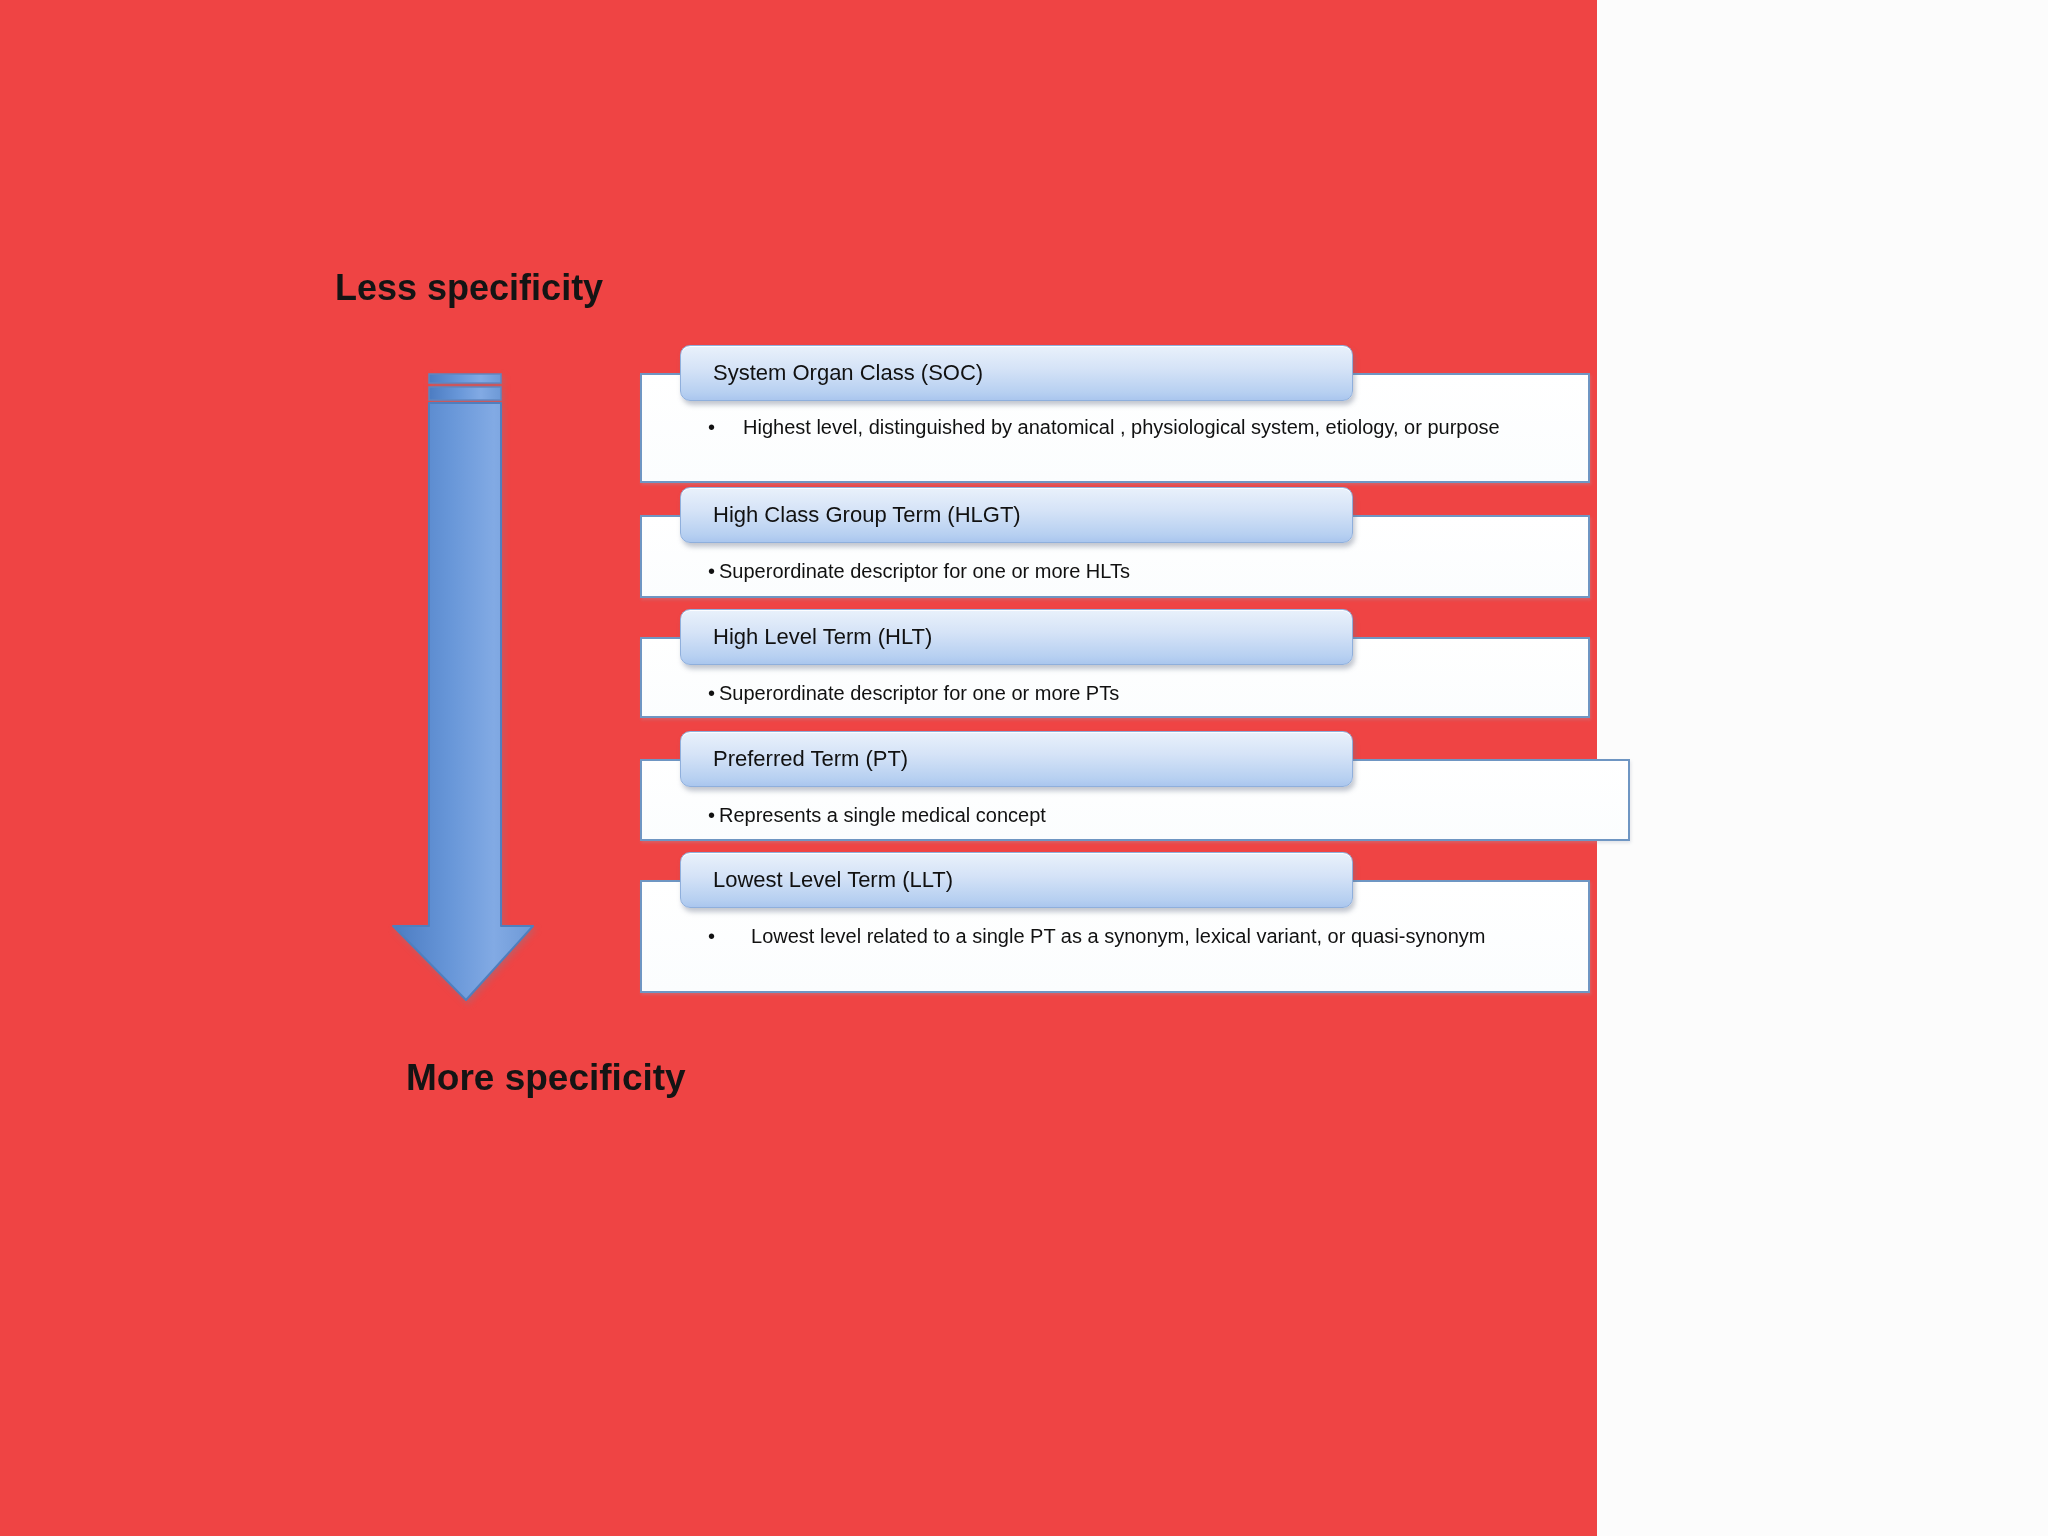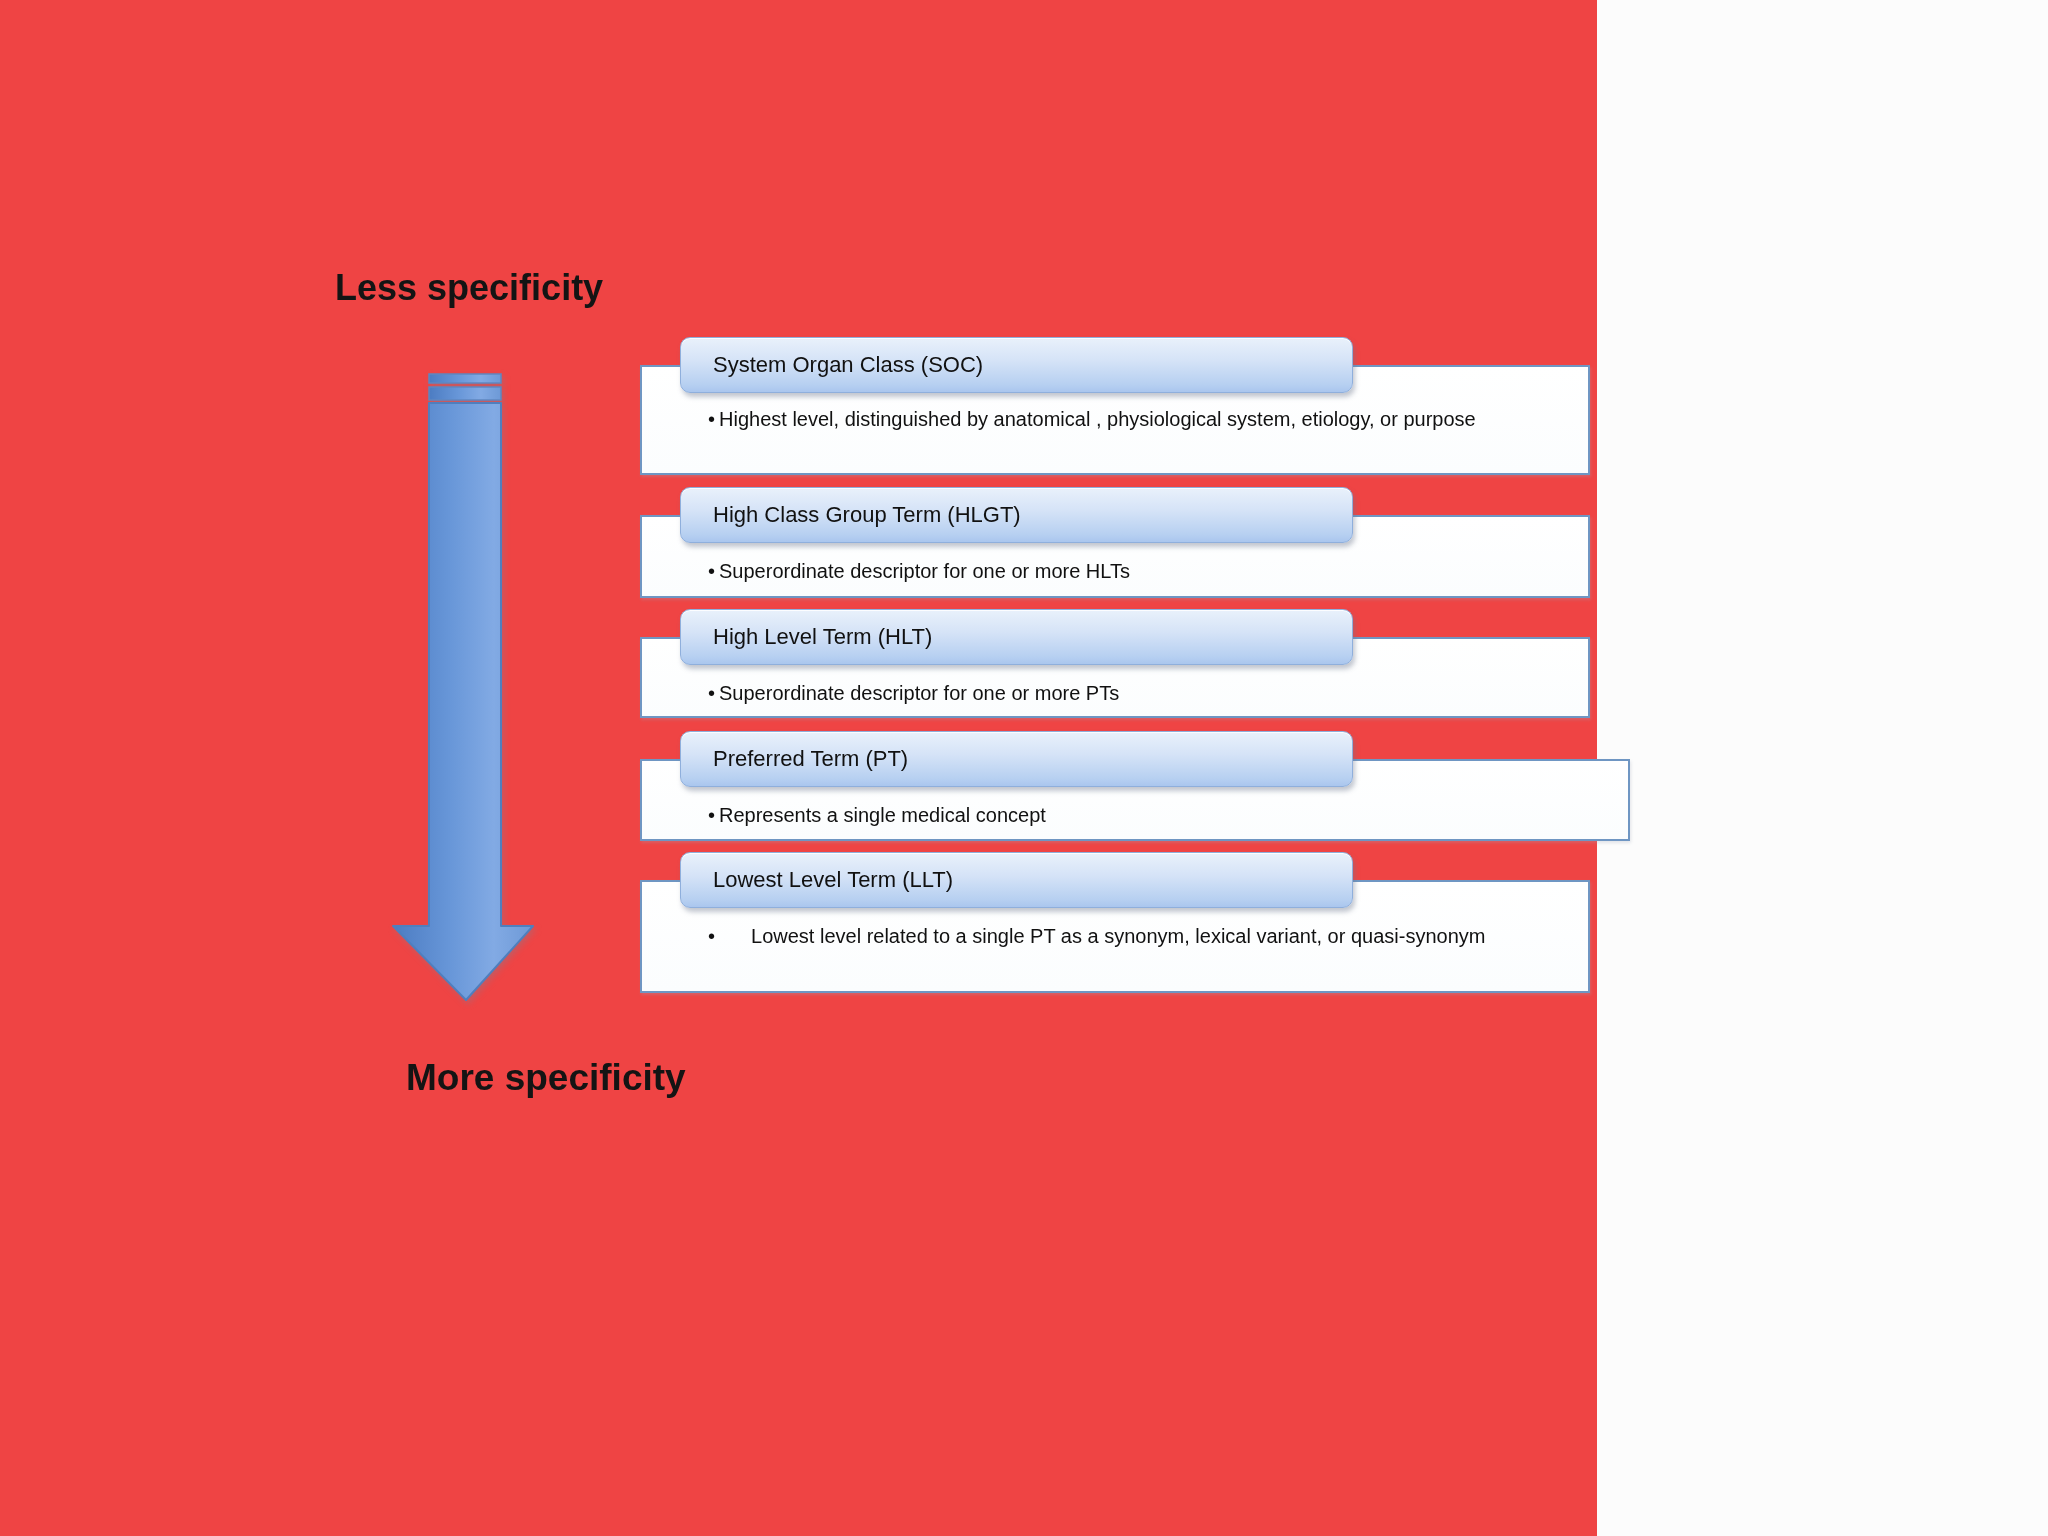--- a/index.html
+++ b/index.html
@@ -17,21 +17,21 @@
     position:absolute;font-weight:700;color:#141414;white-space:nowrap;
     line-height:1.1;letter-spacing:0px;
   }
   .spec-label.top{left:335px;top:268px;font-size:36px;}
   .spec-label.bottom{left:362px;top:1058px;font-size:37px;margin-left:44px;}
   .arrow-svg{
     position:absolute;left:390px;top:372px;width:146px;height:632px;
     filter:drop-shadow(2px 3px 3px rgba(120,130,150,.38));
   }
   .group{position:absolute;left:640px;width:950px;}
-  .g1{top:337px;height:138px;}
+  .g1{top:345px;height:138px;}
   .g2{top:487px;height:111px;}
   .g3{top:609px;height:109px;border-radius:25px;}
   .g4{top:731px;height:110px;padding-left:40px;}
   .g5{top:852px;height:141px;}
   .box{
     position:absolute;left:0;right:0;top:28px;bottom:0;
     border:2px solid #6f96c3;
     background:linear-gradient(180deg,#ffffff 0%,#fbfdfe 100%);
     box-shadow:1px 2px 3px rgba(160,170,185,.28);
   }
@@ -45,21 +45,21 @@
   }
   .pill-title{font-size:22px;color:#111;white-space:nowrap;}
   .desc{
     position:absolute;left:68px;top:70px;
     display:flex;align-items:flex-start;
     font-size:20px;line-height:28px;color:#111;
   }
   .g1 .desc{top:68px;}
   .bullet{flex:0 0 auto;margin-right:4px;}
   .desc-text{max-width:840px;}
-  .g1 .desc-text{max-width:805px;}
+  .g1 .desc-text{max-width:805px;margin-left:24px;}
   .g5 .desc-text{max-width:790px;margin-left:32px;}
 </style>
 </head>
 <body>
 
 <div id="page">
 
   <div class="margin-band"></div>
 
   <div class="spec-label top">Less specificity</div>

